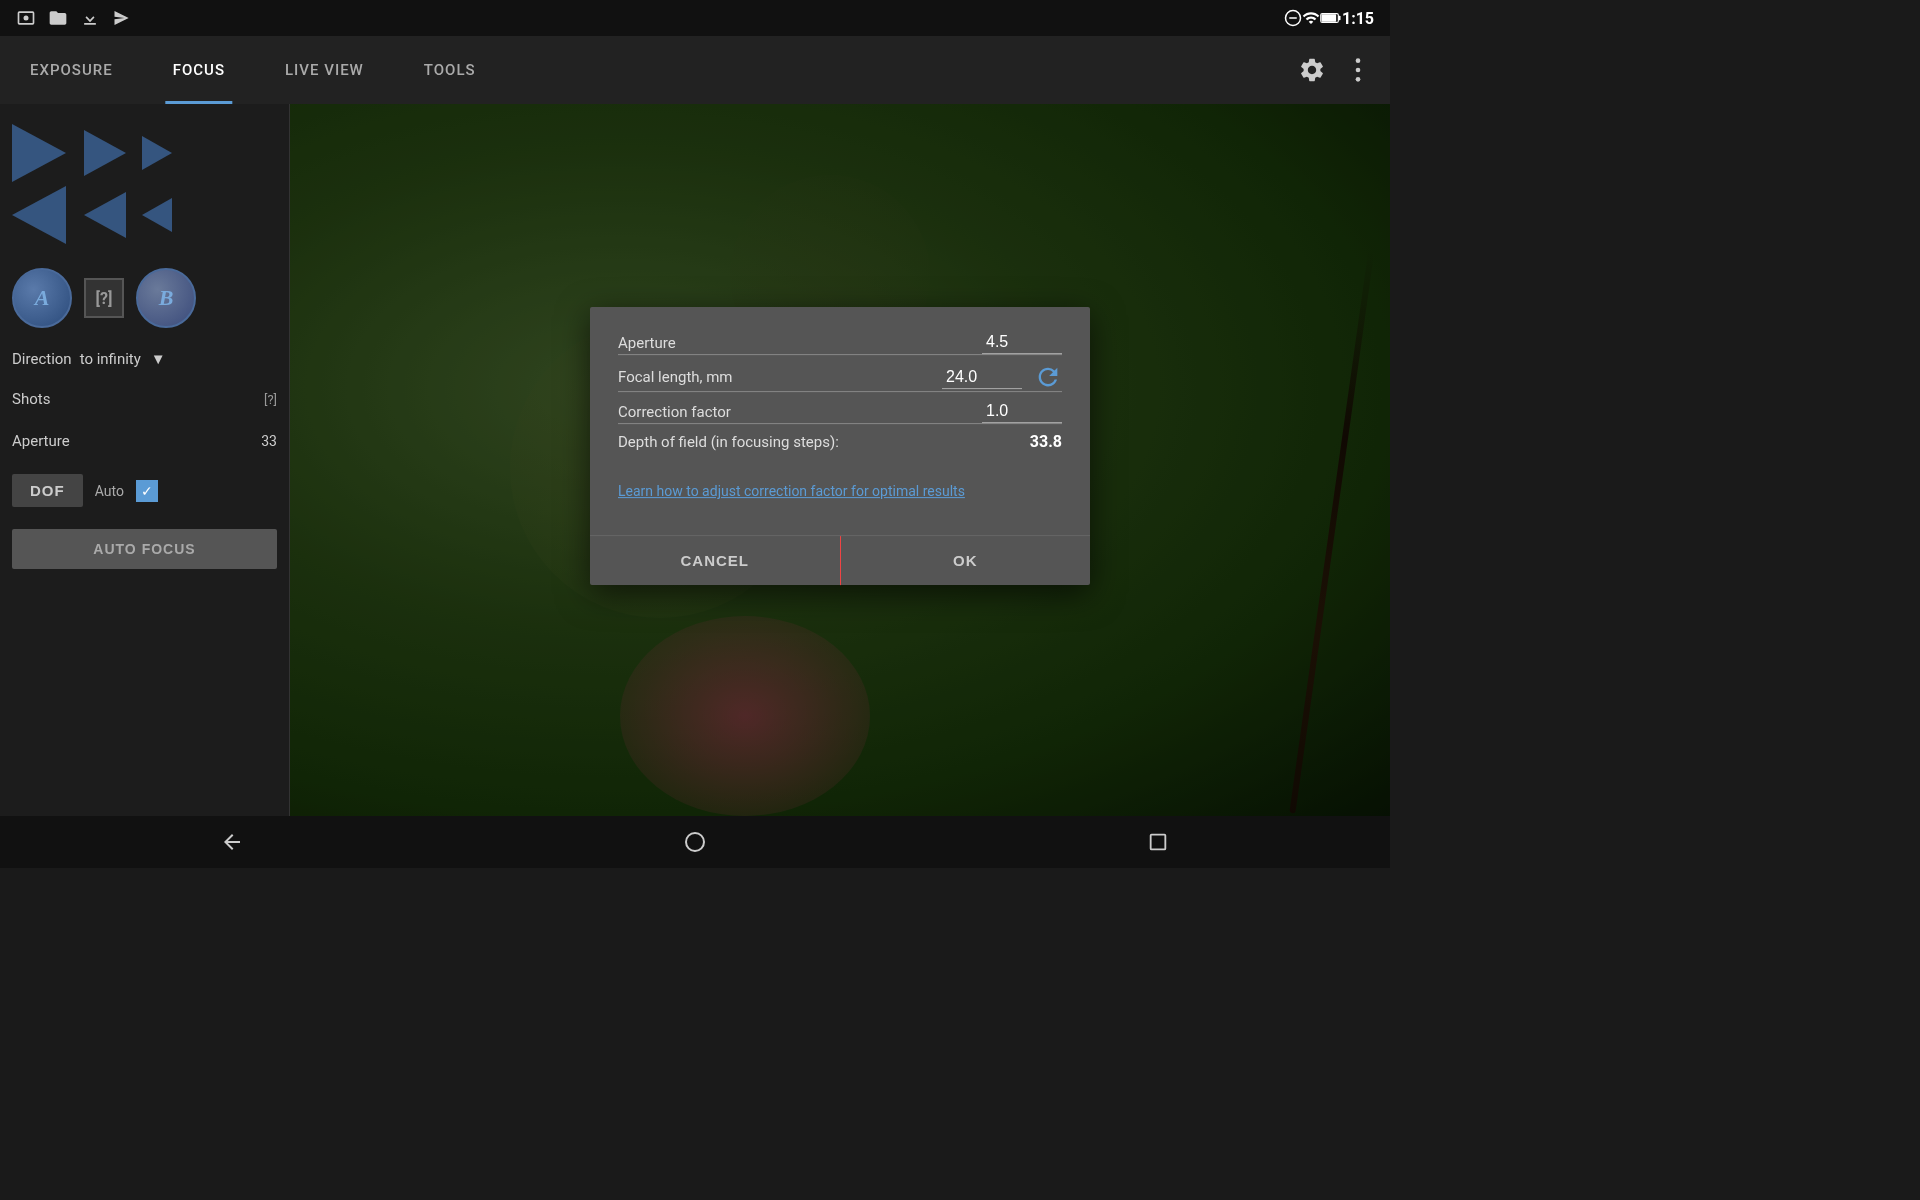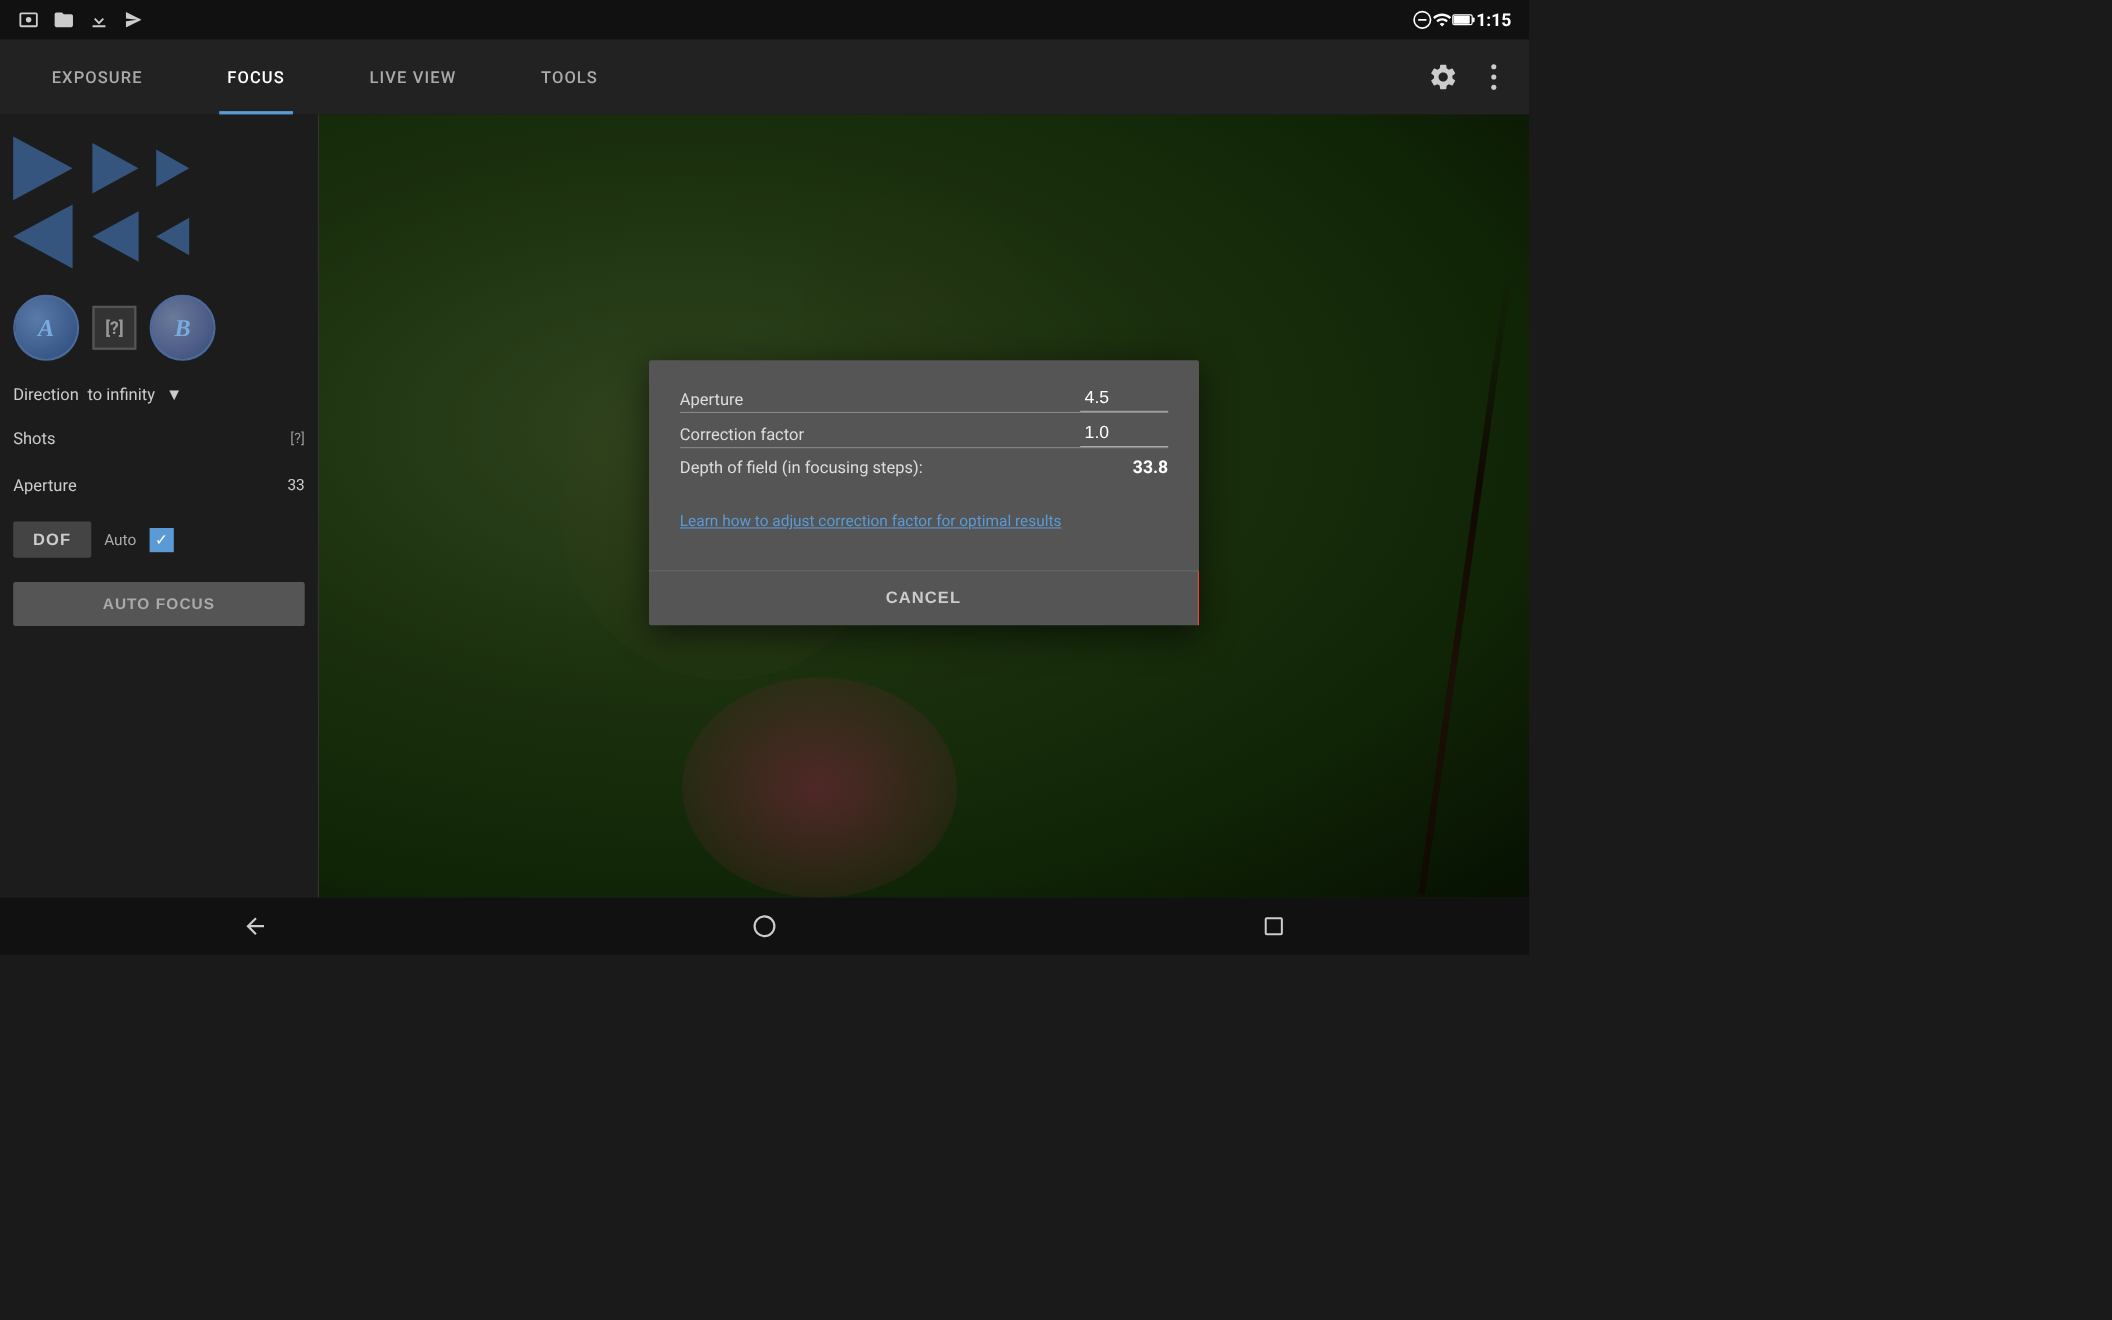--- a/index.html
+++ b/index.html
@@ -49,21 +49,20 @@
       padding: 0 30px;
       height: 100%;
       display: flex;
       align-items: center;
       color: #aaa;
       font-size: 15px;
       font-weight: 500;
       letter-spacing: 1px;
       cursor: pointer;
       position: relative;
-      margin-left: 17px;
     }
     .tab-item.active {
       color: #fff;
     }
     .tab-item.active::after {
       content: '';
       position: absolute;
       bottom: 0;
       left: 50%;
       transform: translateX(-50%);
@@ -512,37 +511,47 @@
     <div class="dialog-overlay"></div>
 
     <div class="dialog">
       <div class="dialog-content">
 
         <div class="dialog-field">
           <span class="dialog-field-label">Aperture</span>
           <input class="dialog-field-input" value="4.5" type="text" style="">
         </div>
 
+        <div class="dialog-field">
+          <span class="dialog-field-label">Focal length, mm</span>
+          <input class="dialog-field-input" value="24.0" type="text" style="">
+          <span class="refresh-icon">
+            <svg width="28" height="28" viewBox="0 0 24 24" fill="#5b9bd5">
+              <path d="M17.65 6.35A7.958 7.958 0 0012 4C7.58 4 4 7.58 4 12s3.58 8 8 8c3.73 0 6.84-2.55 7.73-6h-2.08c-.82 2.33-3.04 4-5.65 4-3.31 0-6-2.69-6-6s2.69-6 6-6c1.66 0 3.14.69 4.22 1.78L13 11h7V4l-2.35 2.35z"></path>
+            </svg>
+          </span>
+        </div>
 
         <div class="dialog-field">
           <span class="dialog-field-label">Correction factor</span>
           <input class="dialog-field-input" value="1.0" type="text" style="">
         </div>
 
         <div class="dialog-dof-row">
           <span class="dialog-dof-label">Depth of field (in focusing steps):</span>
           <span class="dialog-dof-value">33.8</span>
         </div>
 
         <a class="dialog-link" href="#">Learn how to adjust correction factor for optimal results</a>
 
       </div>
 
       <div class="dialog-buttons">
         <button class="dialog-btn">CANCEL</button>
+        <button class="dialog-btn">OK</button>
       </div>
     </div>
   </div>
 </div>
 
 <div class="nav-bar">
   <div class="nav-icon">
     <svg width="24" height="24" viewBox="0 0 24 24" fill="#ccc">
       <path d="M20 11H7.83l5.59-5.59L12 4l-8 8 8 8 1.41-1.41L7.83 13H20v-2z"></path>
     </svg>

